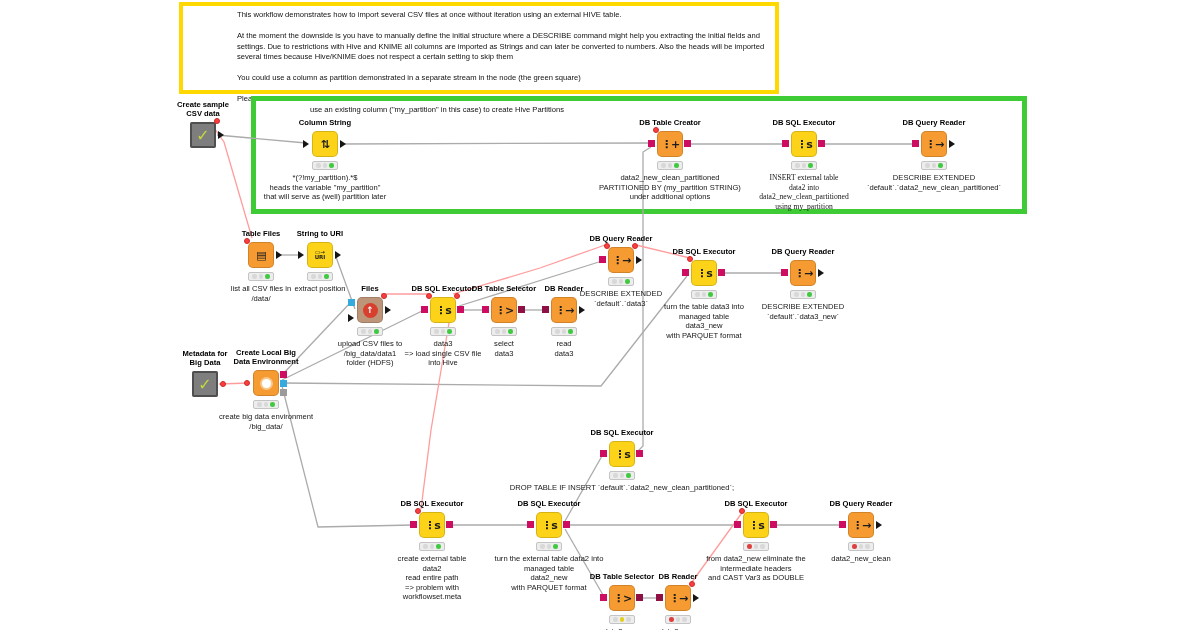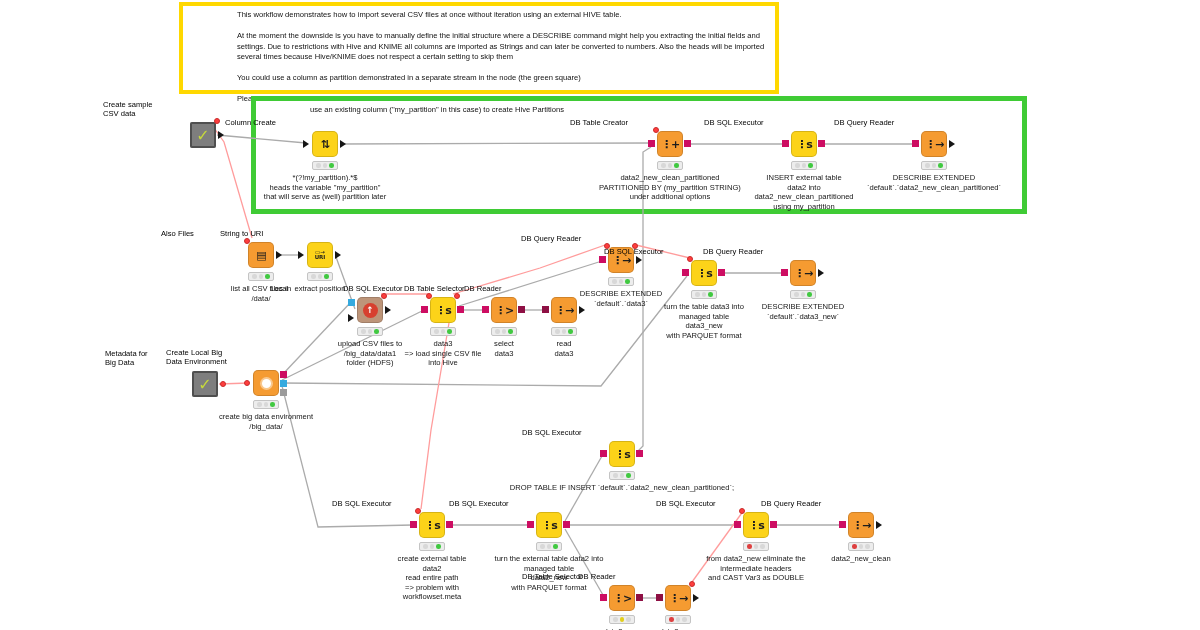--- a/index.html
+++ b/index.html
@@ -5,21 +5,21 @@
   html,body{margin:0;padding:0;background:#fff;}
   #canvas{position:relative;width:1200px;height:630px;background:#ffffff;overflow:hidden;
           font-family:"Liberation Sans","DejaVu Sans",sans-serif;color:#111;}
   .annotation{position:absolute;background:#fff;box-sizing:border-box;z-index:1;}
   .annotation .ann-text{font-size:7.6px;line-height:10.5px;white-space:pre-line;color:#111;padding:4px 6px;margin-left:48px;}
   #edges{position:absolute;left:0;top:0;z-index:2;pointer-events:none;}
   #edges polyline{fill:none;stroke-width:1.3px;}
   .edge-gray{stroke:#ABABAB;}
   .edge-red{stroke:#FF9C9C;}
   .node{position:absolute;z-index:3;width:0;height:0;overflow:visible;}
-  .node-title{position:absolute;left:-87px;width:200px;font-size:7.6px;font-weight:normal;
+  .node-title{position:absolute;left:-87px;width:200px;text-align:center;font-size:7.6px;font-weight:bold;
               line-height:9px;white-space:pre-line;color:#000;}
   .node-icon{position:absolute;left:0;top:0;width:26px;height:26px;border-radius:5px;
              box-shadow:inset 0 0 0 1px rgba(0,0,0,.15);display:flex;align-items:center;justify-content:center;}
   .node-icon.meta{border-radius:2px;box-shadow:inset 0 0 0 2px rgba(40,40,40,.55);}
   .glyph{font-weight:bold;font-size:11px;letter-spacing:-1px;color:#1d1d1d;font-family:"DejaVu Sans",sans-serif;}
   .glyph.check{font-size:16px;color:#C6D93C;letter-spacing:0;}
   .glyph.uri{font-size:5.5px;line-height:5.5px;letter-spacing:0;text-align:center;}
   .glyph.circle{width:15px;height:15px;border-radius:50%;background:#D7402F;color:#fff;display:flex;
                 align-items:center;justify-content:center;font-size:9px;letter-spacing:0;}
   .glyph.ring{width:9px;height:9px;border-radius:50%;background:#fff;box-shadow:0 0 0 2px rgba(255,255,255,.45);}
@@ -87,21 +87,21 @@
 <div class="node" style="left: 190px; top: 122px;">
       <div class="node-title" style="top: -22px;">Create sample
 CSV data</div>
       <div class="node-icon meta" style="background: rgb(126, 126, 126);">
         <span class="glyph check">✓</span>
       </div>
       <div class="port port-tri" style="left: 28px; top: 9px;"></div>
       <div class="flowdot" style="background: rgb(255, 61, 61); border: 1px solid rgb(200, 43, 43); left: 24px; top: -4px;"></div>
     </div>
     <div class="node" style="left: 312px; top: 131px;">
-      <div class="node-title" style="top: -13px;">Column Create</div>
+      <div class="node-title" style="top: -13px;">Column String</div>
       <div class="node-icon" style="background: rgb(252, 211, 25);">
         <span class="glyph">⇅</span>
       </div>
       <div class="port port-tri" style="left: -9px; top: 9px;"></div>
       <div class="port port-tri" style="left: 28px; top: 9px;"></div>
       <div class="lights">
         <i style="background: rgb(216, 216, 216);"></i>
         <i style="background: rgb(216, 216, 216);"></i>
         <i style="background: rgb(65, 201, 65);"></i>
       </div>
@@ -131,42 +131,42 @@
       <div class="node-icon" style="background: rgb(252, 211, 25);">
         <span class="glyph">⋮s</span>
       </div>
       <div class="port" style="background: rgb(205, 13, 98); left: -9px; top: 9px;"></div>
       <div class="port" style="background: rgb(205, 13, 98); left: 27px; top: 9px;"></div>
       <div class="lights">
         <i style="background: rgb(216, 216, 216);"></i>
         <i style="background: rgb(216, 216, 216);"></i>
         <i style="background: rgb(65, 201, 65);"></i>
       </div>
-      <div class="node-desc" style="width: 170px; left: -72px;">INSERT external table
+      <div class="node-desc" style="width: 170px; left: -72px; font-family: Liberation Serif, serif;">INSERT external table
 data2 into
 data2_new_clean_partitioned
 using my_partition</div>
     </div>
     <div class="node" style="left: 921px; top: 131px;">
       <div class="node-title" style="top: -13px;">DB Query Reader</div>
       <div class="node-icon" style="background: rgb(245, 155, 49);">
         <span class="glyph">⋮→</span>
       </div>
       <div class="port" style="background: rgb(205, 13, 98); left: -9px; top: 9px;"></div>
       <div class="port port-tri" style="left: 28px; top: 9px;"></div>
       <div class="lights">
         <i style="background: rgb(216, 216, 216);"></i>
         <i style="background: rgb(216, 216, 216);"></i>
         <i style="background: rgb(65, 201, 65);"></i>
       </div>
       <div class="node-desc" style="width: 210px; left: -92px;">DESCRIBE EXTENDED
 `default`.`data2_new_clean_partitioned`</div>
     </div>
     <div class="node" style="left: 248px; top: 242px;">
-      <div class="node-title" style="top: -13px;">Also Files</div>
+      <div class="node-title" style="top: -13px;">Table Files</div>
       <div class="node-icon" style="background: rgb(245, 155, 49);">
         <span class="glyph">▤</span>
       </div>
       <div class="port port-tri" style="left: 28px; top: 9px;"></div>
       <div class="flowdot" style="background: rgb(255, 61, 61); border: 1px solid rgb(200, 43, 43); left: -4px; top: -4px;"></div>
       <div class="lights">
         <i style="background: rgb(216, 216, 216);"></i>
         <i style="background: rgb(216, 216, 216);"></i>
         <i style="background: rgb(65, 201, 65);"></i>
       </div>
@@ -182,21 +182,21 @@
       <div class="port port-tri" style="left: -9px; top: 9px;"></div>
       <div class="port port-tri" style="left: 28px; top: 9px;"></div>
       <div class="lights">
         <i style="background: rgb(216, 216, 216);"></i>
         <i style="background: rgb(216, 216, 216);"></i>
         <i style="background: rgb(65, 201, 65);"></i>
       </div>
       <div class="node-desc" style="width: 150px; left: -62px;">extract position</div>
     </div>
     <div class="node" style="left: 357px; top: 297px;">
-      <div class="node-title" style="top: -13px;">Local</div>
+      <div class="node-title" style="top: -13px;">Files</div>
       <div class="node-icon" style="background: rgb(189, 149, 121);">
         <span class="glyph circle">↑</span>
       </div>
       <div class="port" style="background: rgb(53, 170, 223); left: -9px; top: 2px;"></div>
       <div class="port port-tri" style="left: -9px; top: 17px;"></div>
       <div class="port port-tri" style="left: 28px; top: 9px;"></div>
       <div class="flowdot" style="background: rgb(255, 61, 61); border: 1px solid rgb(200, 43, 43); left: 24px; top: -4px;"></div>
       <div class="lights">
         <i style="background: rgb(216, 216, 216);"></i>
         <i style="background: rgb(216, 216, 216);"></i>

